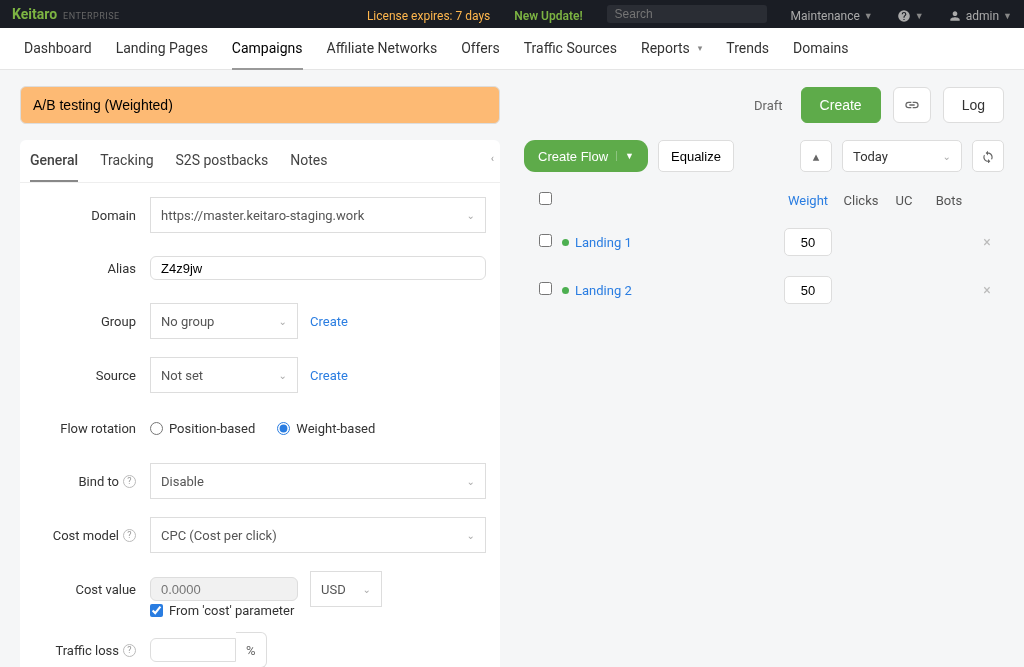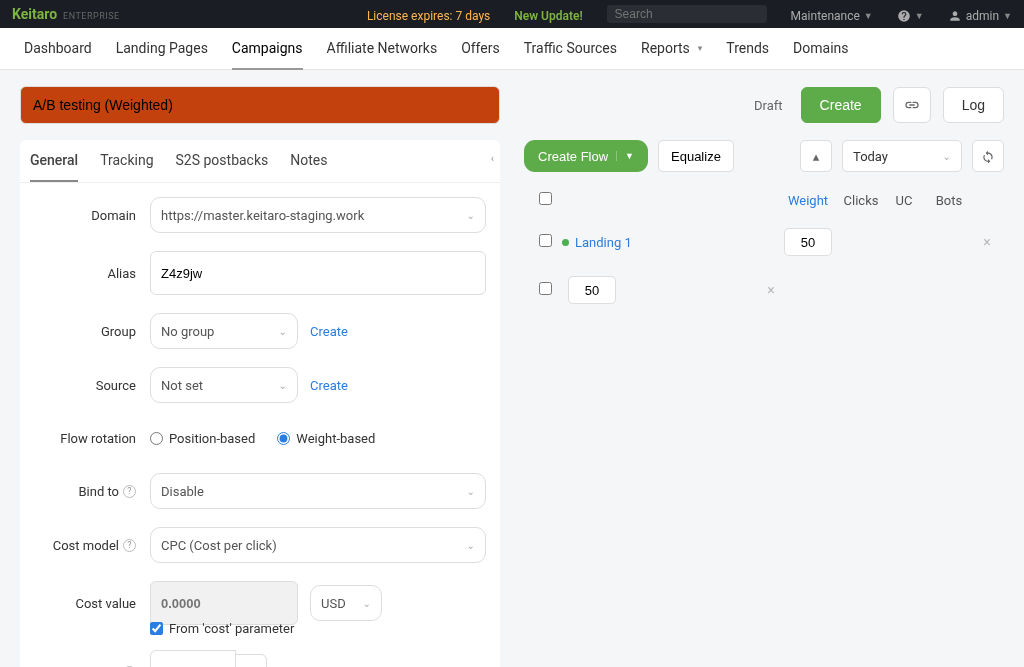--- a/index.html
+++ b/index.html
@@ -23,21 +23,21 @@
     
     
     .mainnav { background: #fff; border-bottom: 1px solid #e5e5e5; height: 42px; display: flex; align-items: center; padding: 0 24px; gap: 24px; }
     .mainnav-item { color: #333; cursor: pointer; padding: 12px 0; border-bottom: 2px solid transparent; font-size: 14px; display: flex; align-items: center; gap: 4px; }
     .mainnav-item.active { border-bottom-color: #999; color: #000; }
     
     
     .content { background: #f5f6f7; padding: 16px 20px; }
     .top-row { display: flex; align-items: center; gap: 12px; margin-bottom: 16px; }
     .campaign-name { flex: 0 0 480px; }
-    .campaign-name input { width: 100%; height: 38px; border: 1px solid #ddd; border-radius: 6px; padding: 0 12px; font-size: 14px; background: #c2410c; }
+    .campaign-name input { width: 100%; height: 38px; border: 1px solid #ddd; border-radius: 6px; padding: 0 12px; font-size: 14px; background: #fdba74; }
     .top-row-spacer { flex: 1; }
     .draft-label { color: #666; font-size: 13px; margin-right: 6px; }
     .btn { height: 36px; padding: 0 18px; border-radius: 6px; border: 1px solid #ddd; background: #fff; cursor: pointer; font-size: 14px; color: #333; display: inline-flex; align-items: center; justify-content: center; }
     .btn-primary { background: #5eab4a; border-color: #5eab4a; color: #fff; font-weight: 500; }
     .btn-icon { width: 38px; padding: 0; }
     .link-icon-svg { width: 16px; height: 16px; fill: #666; }
     
     
     .cols { display: flex; gap: 24px; align-items: flex-start; }
     .col-left { flex: 0 0 480px; background: #fff; border-radius: 6px; }
@@ -47,31 +47,31 @@
     .tab-bar { display: flex; gap: 22px; padding: 0 10px; border-bottom: 1px solid #eee; position: relative; }
     .tab { padding: 12px 0; color: #444; cursor: pointer; font-size: 14px; border-bottom: 2px solid transparent; }
     .tab.active { border-bottom-color: #888; font-weight: 500; }
     .tab-collapse { position: absolute; right: 6px; top: 12px; color: #999; font-size: 11px; cursor: pointer; }
     
     
     .form { padding: 14px 14px 20px 14px; }
     .form-row { display: flex; align-items: center; margin-bottom: 18px; min-height: 34px; }
     .form-label { flex: 0 0 116px; text-align: right; padding-right: 14px; color: #333; font-size: 13px; display: flex; justify-content: flex-end; align-items: center; gap: 4px; }
     .form-control { flex: 1; display: flex; align-items: center; gap: 12px; }
-    .input, .select { height: 36px; border: 1px solid #ddd; border-radius: 10px; padding: 0 10px; font-size: 13px; background: #fff; color: #555; display: flex; align-items: center; justify-content: space-between; }
+    .input, .select { height: 36px; border: 1px solid #ddd; border-radius: 0; padding: 0 10px; font-size: 13px; background: #fff; color: #555; display: flex; align-items: center; justify-content: space-between; }
     .select { cursor: pointer; }
     .select-full { flex: 1; }
     .select-sm { width: 148px; }
     .select-chev { color: #aaa; font-size: 10px; margin-left: 6px; }
     .link { color: #2a7de1; cursor: pointer; font-size: 13px; }
     .radio-group { display: flex; gap: 22px; align-items: center; }
     .radio-item { display: flex; align-items: center; gap: 6px; cursor: pointer; }
     .radio-item input[type=radio] { accent-color: #2a7de1; cursor: pointer; }
-    .input-text { height: 44px; border: 1px solid #ddd; border-radius: 6px; padding: 0 10px; font-size: 13px; }
-    .input-disabled { background: #f1f1f1; color: #999; font-weight: bold; }
+    .input-text { height: 24px; border: 1px solid #ddd; border-radius: 6px; padding: 0 10px; font-size: 13px; }
+    .input-disabled { background: #f1f1f1; color: #999; }
     .check-item { display: flex; align-items: center; gap: 6px; cursor: pointer; }
     .check-item input[type=checkbox] { accent-color: #2a7de1; cursor: pointer; }
     .help-icon { display: inline-flex; width: 13px; height: 13px; border: 1px solid #bbb; border-radius: 50%; align-items: center; justify-content: center; font-size: 9px; color: #999; }
     .suffix-box { height: 36px; border: 1px solid #ddd; border-left: none; border-radius: 0 6px 6px 0; padding: 0 10px; display: flex; align-items: center; color: #666; font-size: 13px; background: #fff; }
     .input-joined { border-radius: 6px 0 0 6px; }
     .sub-check { margin-left: 116px; margin-top: -10px; margin-bottom: 14px; }
     
     
     .right-toolbar { display: flex; align-items: center; gap: 10px; margin-bottom: 14px; }
     .btn-green { background: #5eab4a; color: #fff; border: none; height: 32px; padding: 0 14px; border-radius: 11px; cursor: pointer; font-size: 13px; display: inline-flex; align-items: center; gap: 8px; }
@@ -329,20 +329,26 @@
             </span>
           </div>
           <div class="col-weight"><input class="weight-input" value="50" style=""></div>
           <div class="col-clicks"></div>
           <div class="col-uc"></div>
           <div class="col-bots"></div>
           <div class="col-del"><span class="del-x">×</span></div>
         </div>
         <div class="flow-row">
           <div class="col-check"><input type="checkbox" style=""></div>
+          <div class="col-name">
+            <span class="flow-name">
+              <span class="status-dot"></span>
+              <span>Landing 2</span>
+            </span>
+          </div>
           <div class="col-weight"><input class="weight-input" value="50" style=""></div>
           <div class="col-clicks"></div>
           <div class="col-uc"></div>
           <div class="col-bots"></div>
           <div class="col-del"><span class="del-x">×</span></div>
         </div>
       </div>
     </div>
   </div>
 </div>

